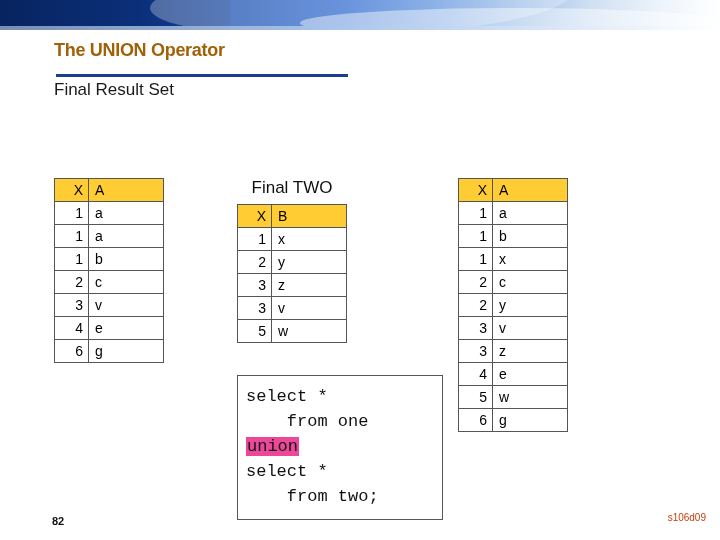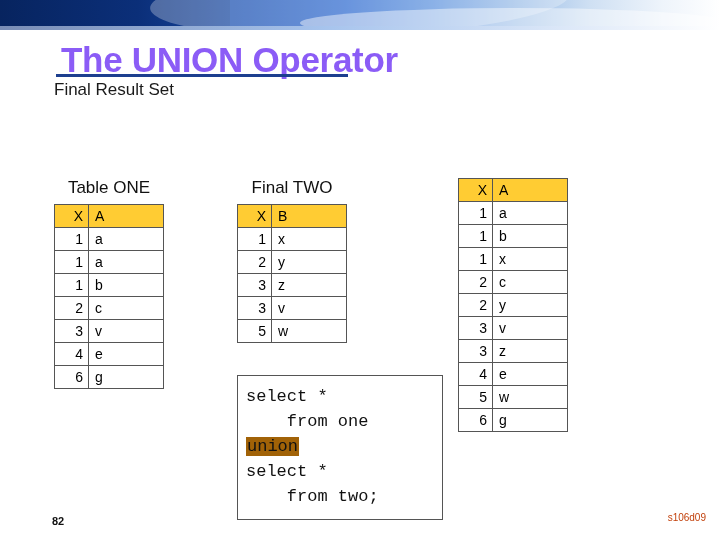--- a/index.html
+++ b/index.html
@@ -57,24 +57,24 @@
     position: absolute;
     left: 0; top: 26px;
     width: 720px; height: 4px;
     background: linear-gradient(90deg, #0b2f79 0%, #5e93de 45%, #ffffff 100%);
     opacity: 0.55;
   }
 
   
   .slide-title {
     position: absolute;
-    left: 61px; top: 40px;
-    font-size: 35px;
+    left: 54px; top: 40px;
+    font-size: 18px;
     font-weight: bold;
-    color: #8b5cf6;
+    color: #a16207;
     letter-spacing: -0.3px;
     font-family: "Liberation Sans", sans-serif;
   }
   .title-underline {
     position: absolute;
     left: 56px; top: 74px;
     width: 292px; height: 3px;
     background: #1d3f8f;
   }
 
@@ -142,21 +142,21 @@
     border: 1px solid #555555;
     background: #ffffff;
     padding: 8px 6px 10px 8px;
     font-family: "Liberation Mono", monospace;
     font-size: 17px;
     line-height: 25px;
     color: #111111;
     white-space: pre;
   }
   .kw-union {
-    background: #a16207;
+    background: #ec4899;
     padding: 0 1px;
   }
 
   
   .page-num {
     position: absolute;
     left: 22px; top: 515px;
     font-size: 11px;
     font-weight: bold;
     color: #111111;
@@ -179,21 +179,20 @@
   <div class="band-swoosh1"></div>
   <div class="band-swoosh2"></div>
   <div class="band-edge"></div>
 </div>
 
 <div class="slide-title">The UNION Operator</div>
 <div class="title-underline"></div>
 <div class="subtitle">Final Result Set</div>
 
 <div class="block t1">
-  <div class="block-heading">Table ONE</div>
   <table class="grid">
     <tbody>
       <tr class="hdr">
         <td class="c-num">X</td>
         <td class="c-val">A</td>
       </tr>
       <tr>
         <td class="c-num">1</td>
         <td class="c-val">a</td>
       </tr>

